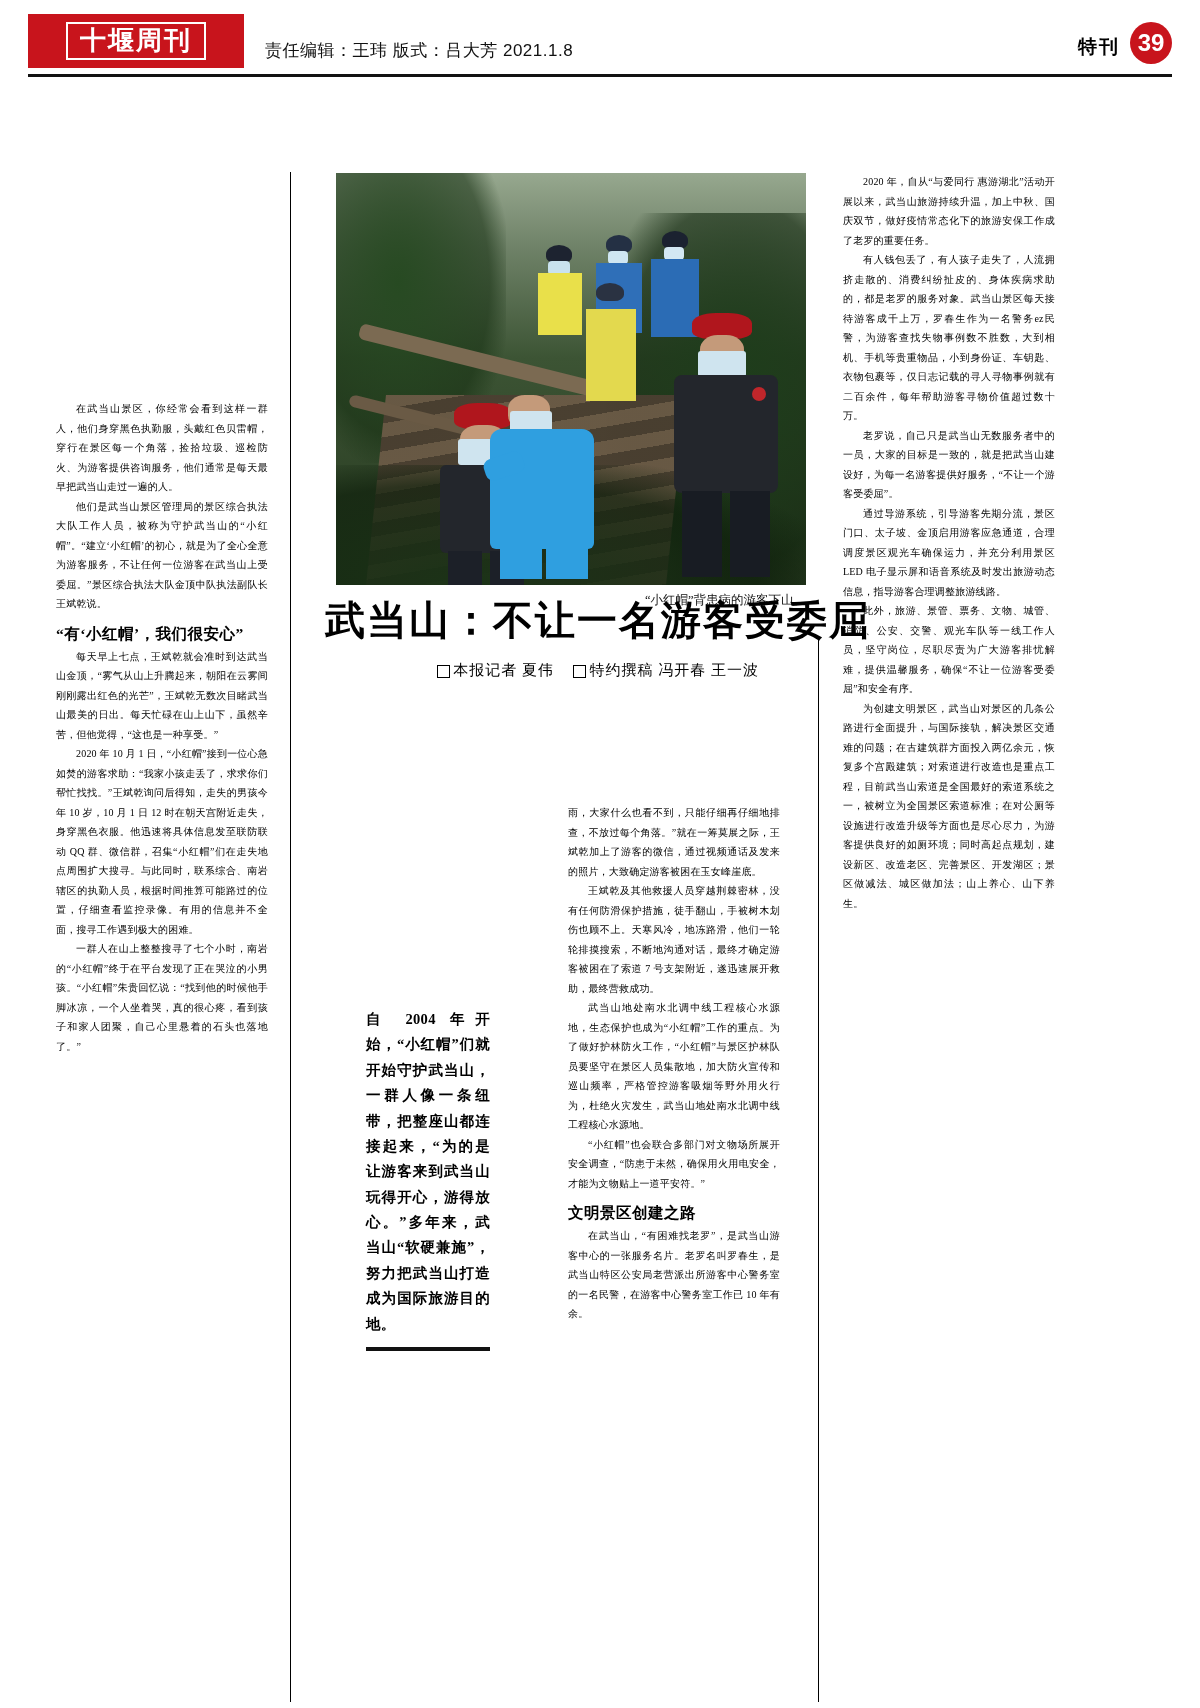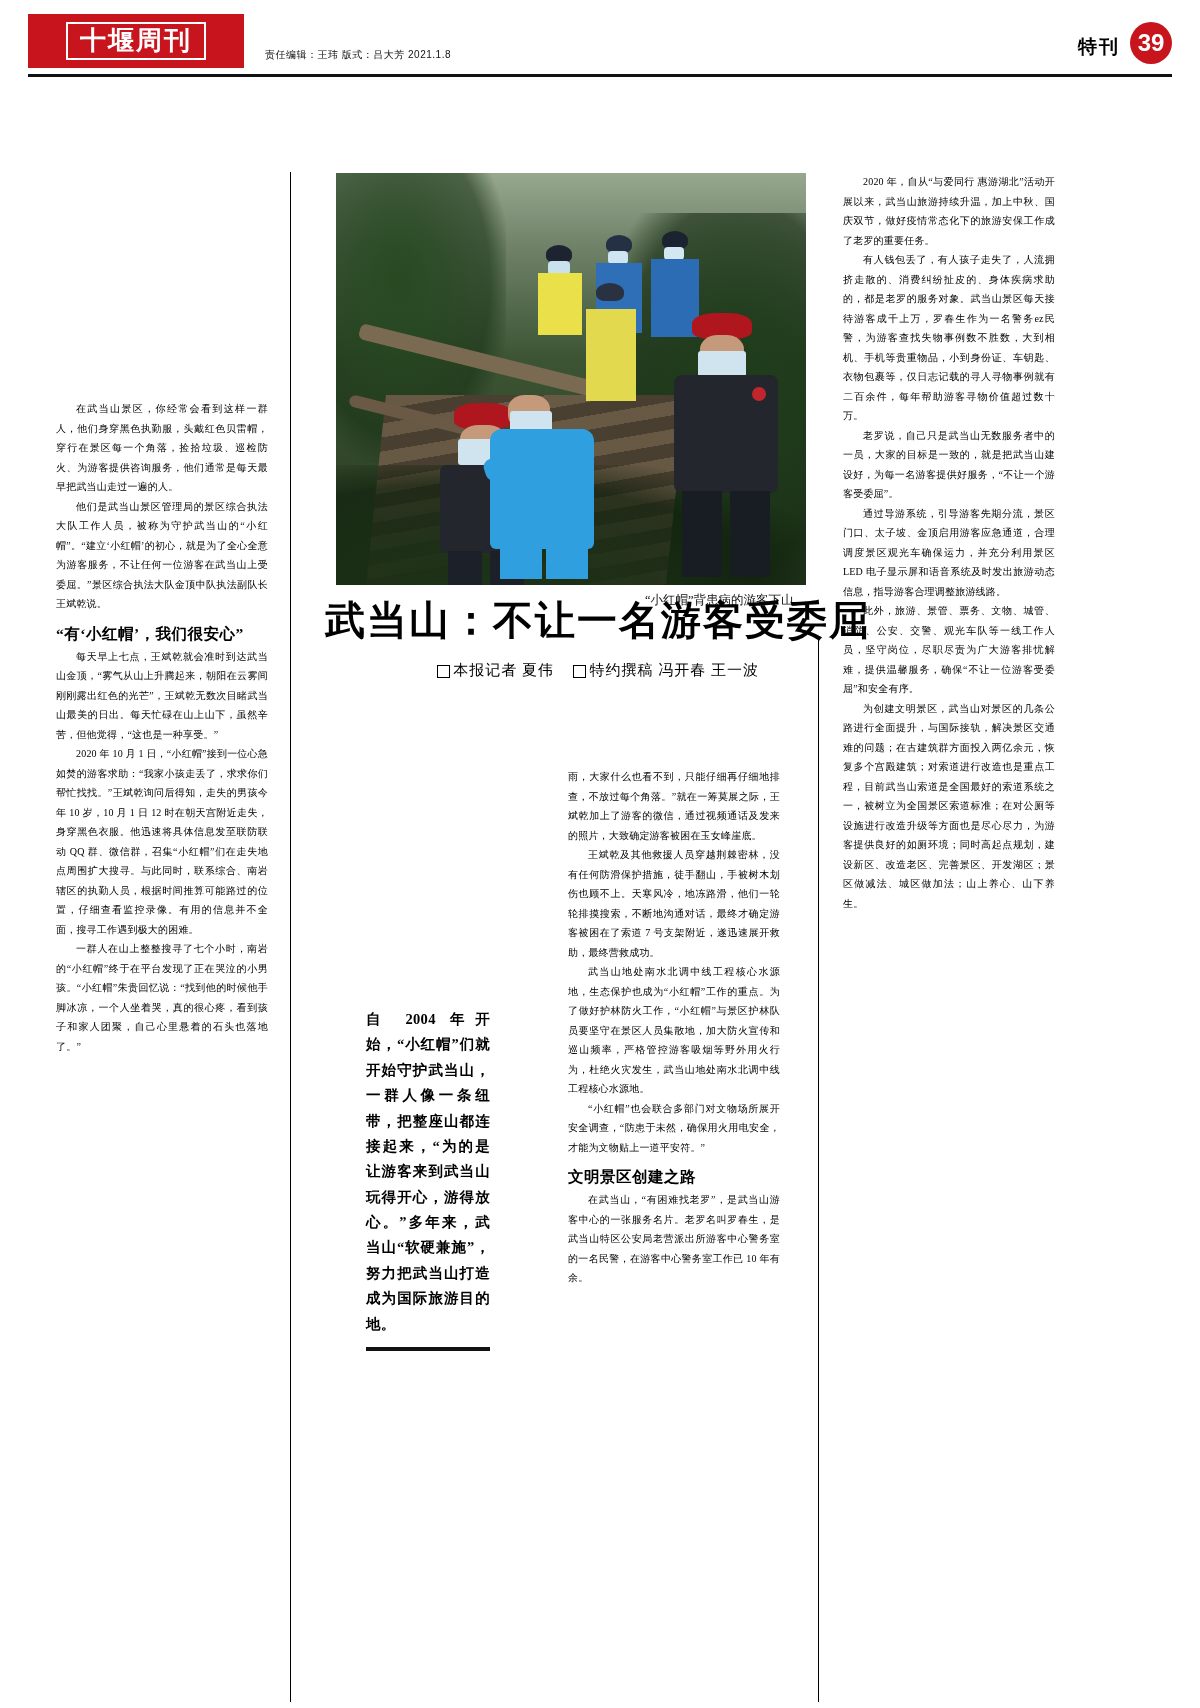--- a/index.html
+++ b/index.html
@@ -50,21 +50,21 @@
     border: 2px solid #fff;
     padding: 4px 12px;
     display: inline-block;
     line-height: 1;
   }
   .masthead-credits {
     flex: 1;
     display: flex;
     align-items: flex-end;
     padding: 0 0 6px 14px;
-    font-size: 10px;
+    font-size: 17px;
     font-family: "Liberation Sans", sans-serif;
     color: #111;
     letter-spacing: 0.5px;
     text-align: center;
   }
   .masthead-right {
     display: flex;
     align-items: flex-end;
     gap: 10px;
     padding-bottom: 4px;
@@ -184,21 +184,21 @@
 
   .para {
     font-size: 10px;
     line-height: 1.95;
     text-align: justify;
     text-justify: inter-ideograph;
     margin: 0 0 0 0;
     text-indent: 2em;
     letter-spacing: 0.2px;
   }
-  .para.noindent { text-indent: 0; }
+  .para.noindent { text-indent: 0; margin-top: 36px; }
   .subhead {
     font-size: 15.5px;
     font-weight: bold;
     margin: 10px 0 2px 0;
     letter-spacing: 0.5px;
   }
 
   .vrule {
     position: absolute;
     top: 95px;

